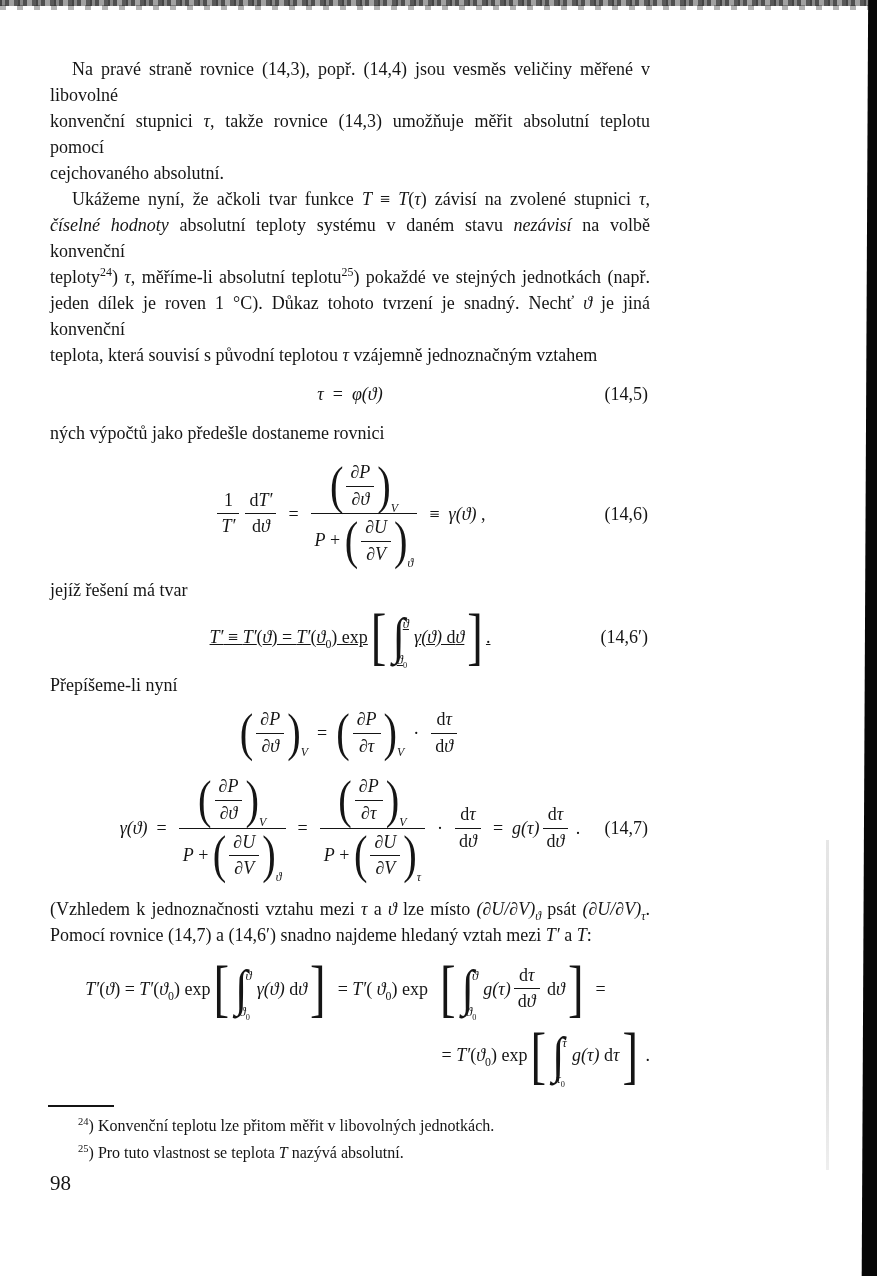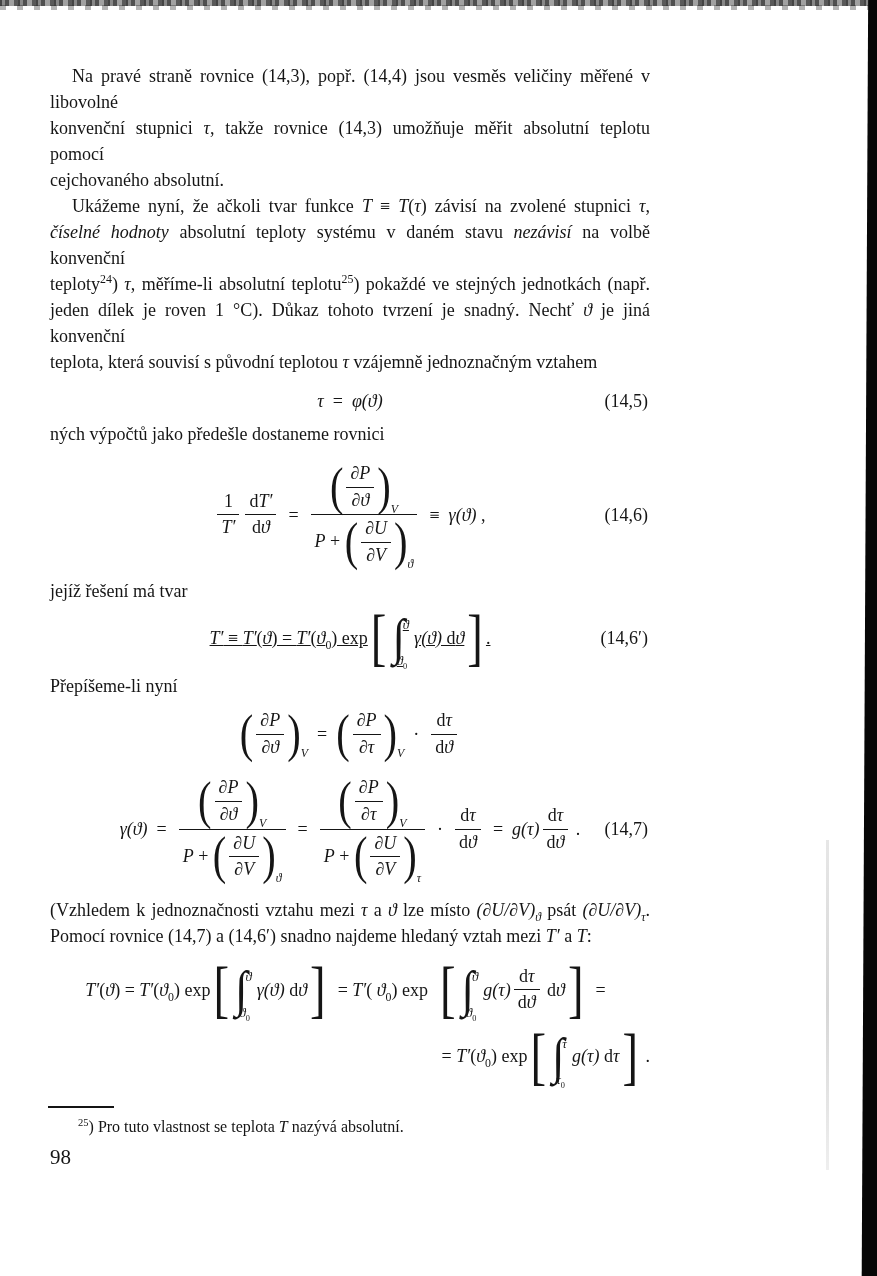--- a/index.html
+++ b/index.html
@@ -23,21 +23,21 @@
     position:absolute;top:0;right:0;width:17px;height:1276px;
     background:#070707;
     clip-path:polygon(48% 0,100% 0,100% 100%,10% 100%);
   }
   .scan-smudge{
     position:absolute;right:48px;top:840px;width:3px;height:330px;
     background:linear-gradient(rgba(120,120,120,.18),rgba(120,120,120,.30),rgba(120,120,120,.12));
   }
   
   .content{
-    position:absolute;top:7px;left:0;width:726px;
+    position:absolute;top:0;left:0;width:726px;
     padding:56px 76px 0 50px;box-sizing:border-box;
     font-size:18px;line-height:26px;
   }
   .para{margin:0;}
   .line{text-align:justify;text-align-last:justify;}
   .line.endpar{text-align-last:left;}
   .line.single{text-align:left;text-align-last:left;}
   .ind{text-indent:22px;}
   .it{font-style:italic;}
   .sup{vertical-align:super;font-size:66%;line-height:0;}
@@ -53,21 +53,21 @@
   .frac>.fd{display:flex;justify-content:center;align-items:center;border-top:1.5px solid #151515;padding:2px 4px 1px;}
   .pfrac{display:inline-flex;align-items:center;}
   .bp{font-size:225%;transform:scaleY(1.28);display:inline-block;font-weight:300;line-height:1;}
   .psub{font-size:66%;align-self:flex-end;transform:translateY(28%);white-space:pre;}
   .intwrap{display:inline-flex;align-items:center;margin:0 3px;}
   .isym{font-size:250%;display:inline-block;transform:scaleY(1.12);line-height:1;}
   .ilims{display:inline-flex;flex-direction:column;justify-content:space-between;font-size:70%;margin-left:-4px;height:3.3em;}
   .ihi{transform:translate(2px,-5px);white-space:pre;}
   .ilo{transform:translate(-4px,5px);white-space:pre;}
   .bbr{font-size:260%;transform:scaleY(1.35);display:inline-block;font-weight:300;line-height:1;margin:0 3px;}
-  #eq145{margin:13px 0 7px;}
+  #eq145{margin:13px 0 13px;}
   #eq146{margin:14px 0 10px;}
   #eq146p{margin:10px 0 12px;text-decoration:underline;}
   #eqpp{margin:10px 0 16px;}
   #eq147{margin:12px 0 14px;}
   #eqbig1{margin:16px 0 0;}
   #eqbig2{margin:18px 0 0;justify-content:flex-end;padding-left:94px;}
   
   .fnblock{margin-top:26px;}
   .fnrule{width:66px;border-top:2.4px solid #141414;margin:0 0 5px -2px;}
   .fnline{font-size:16px;line-height:27px;padding-left:28px;text-align:left;}
@@ -313,18 +313,19 @@
         <span class="ilo"><span class="it">τ</span><span class="sub">0</span></span>
       </span>
     </span>
     <span class="mrow"><span class="it">g(τ)</span><span> d</span><span class="it">τ</span></span>
     <span class="bbr">]</span>
     <span class="mrow"><span> .</span></span>
   </div>
 
   <div class="fnblock">
     <div class="fnrule"></div>
+    <div class="fnline"><span class="sup">24</span><span>) Konvenční teplotu lze přitom měřit v libovolných jednotkách.</span></div>
     <div class="fnline"><span class="sup">25</span><span>) Pro tuto vlastnost se teplota </span><span class="it">T</span><span> nazývá absolutní.</span></div>
   </div>
 
   <div class="pageno">98</div>
 
 </div>
 
 </body></html>

